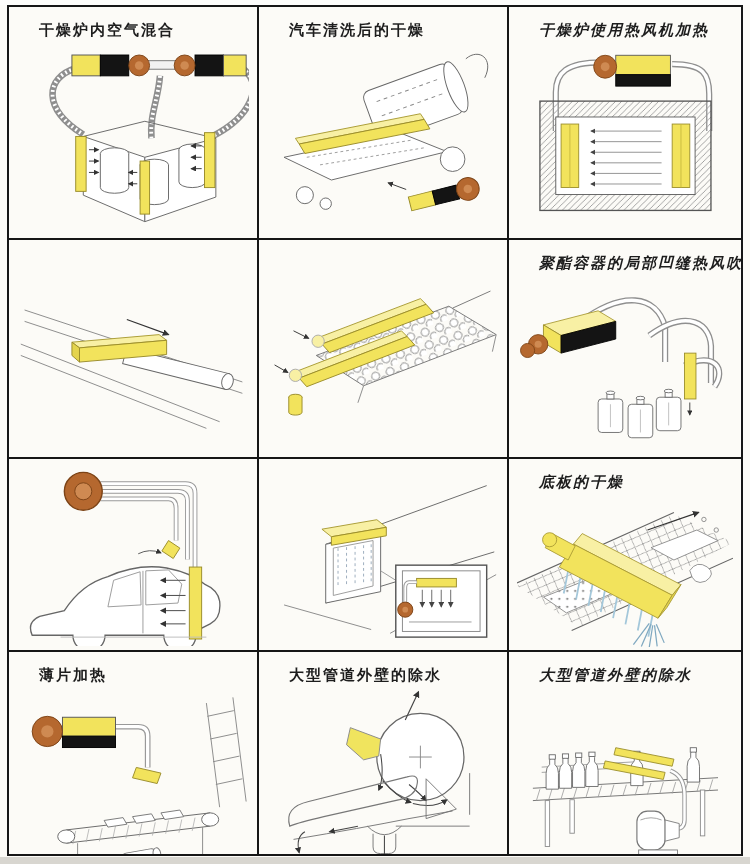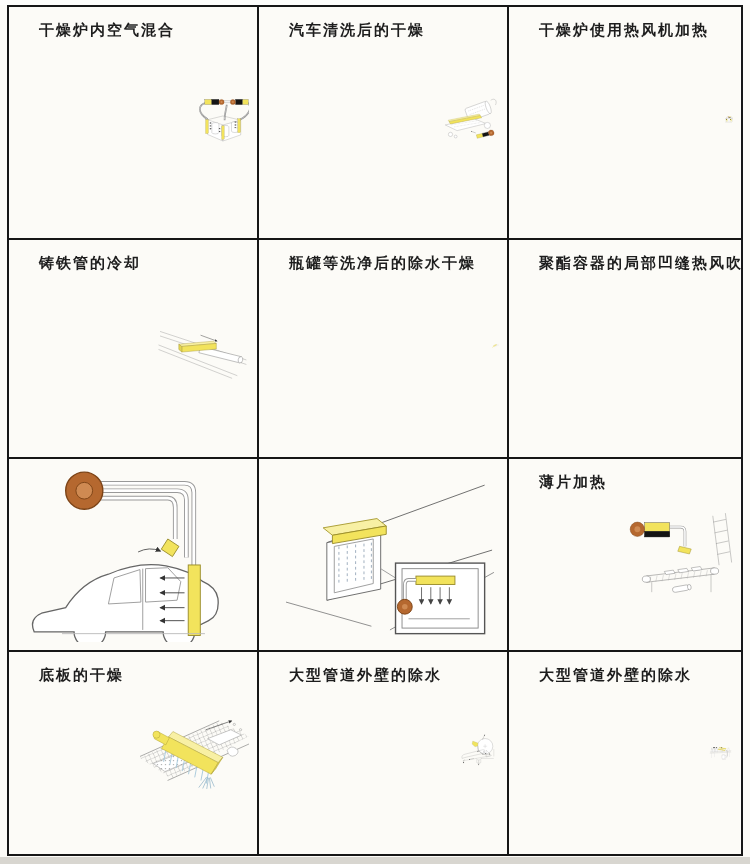--- a/index.html
+++ b/index.html
@@ -2,23 +2,23 @@
 <html><head>
 <meta charset="utf-8">
 <style>
   html,body{margin:0;padding:0;background:#ffffff;}
   body{font-family:"DejaVu Sans","Liberation Sans",sans-serif;}
   .sheet{position:relative;width:750px;height:864px;background:#fcfbf7;overflow:hidden;}
   .grid{position:absolute;left:7px;top:5px;width:736px;height:851px;
         border:2px solid #161616;display:grid;box-sizing:border-box;
         grid-template-columns:250px 250px auto;
         grid-template-rows:233px 219px 193px auto;background:#fcfbf7;}
-  .panel{position:relative;display:flex;box-sizing:border-box;
+  .panel{position:relative;display:flex;flex-direction:column;box-sizing:border-box;
          border-right:2px solid #161616;border-bottom:2px solid #161616;overflow:hidden;}
-  .panel:nth-child(3n){border-right:none;}
+  .panel:nth-child(3n){border-right:none;font-style:italic;}
   .panel:nth-child(n+10){border-bottom:none;}
   .panel-title{font-size:15px;font-weight:bold;color:#1d1d1d;letter-spacing:2px;
                padding:14px 8px 0 30px;line-height:1.2;white-space:nowrap;}
   .panel-art{flex:1;padding:2px 8px 8px 8px;}
   .panel-art svg{width:100%;height:100%;display:block;}
   .footer-strip{position:absolute;left:0;bottom:0;width:750px;height:7px;background:#d8d6d0;}
   .edge-strip{position:absolute;left:0;top:0;width:750px;height:5px;background:#fdfdfb;}
 </style>
 </head>
 <body>
@@ -143,21 +143,20 @@
               <path d="M164,114 H84"></path>
           <path d="M164,126 H84"></path>
               <path d="M164,138 H84"></path>
               <path d="M164,150 H84"></path>
         </g>
       </svg>
     </div>
   </div>
 
   <div class="panel">
-    <div class="panel-title">铸铁管的冷却</div>
     <div class="panel-art">
       <svg viewBox="0 0 245 175">
         <defs>
               <marker id="m4" markerWidth="7" markerHeight="7" refX="5" refY="3" orient="auto">
                 <path d="M0,0L6,3L0,6Z" fill="#333"></path>
               </marker>
             </defs>
         <path d="M8,50 L238,126 M8,62 L238,138" stroke="#888" fill="none"></path>
         <path d="M4,86 L214,168 M4,98 L200,175" stroke="#888" fill="none"></path>
         <path d="M116,60 L160,76" stroke="#333" stroke-width="1.2" marker-end="url(#m4)" fill="none"></path>
@@ -166,21 +165,20 @@
           <ellipse cx="224" cy="112.5" rx="6" ry="8.5" fill="#fff" stroke="#666"></ellipse>
         </g>
         <polygon points="58,84 150,76 158,82 66,90" fill="#f8f0a4" stroke="#a89a33"></polygon>
         <polygon points="66,90 158,82 158,97 66,105" fill="#f2e35c" stroke="#998c2a"></polygon>
         <polygon points="58,84 66,90 66,105 58,98" fill="#e4d44e" stroke="#998c2a"></polygon>
       </svg>
     </div>
   </div>
 
   <div class="panel">
-    <div class="panel-title">瓶罐等洗净后的除水干燥</div>
     <div class="panel-art">
       <svg viewBox="0 0 245 195">
         <defs>
           <marker id="m5" markerWidth="7" markerHeight="7" refX="5" refY="3" orient="auto">
                 <path d="M0,0L6,3L0,6Z" fill="#333"></path>
               </marker>
           <pattern id="p5" width="16" height="14" patternUnits="userSpaceOnUse" patternTransform="rotate(-18)">
             <circle cx="5" cy="5" r="4.2" fill="#fff" stroke="#888"></circle>
                 <circle cx="13" cy="12" r="4.2" fill="#fff" stroke="#888"></circle>
           </pattern>
@@ -304,49 +302,20 @@
         <path d="M158,128 H150 Q146,128 146,134 V150" stroke="#fff" stroke-width="2" fill="none"></path>
         <circle cx="146" cy="157" r="8" fill="#b5682f" stroke="#7c4316"></circle>
             <circle cx="146" cy="157" r="3" fill="#cf8a52"></circle>
         <g stroke="#666" stroke-width="1" marker-end="url(#m8)">
           <path d="M164,136 V154"></path>
               <path d="M174,136 V154"></path>
               <path d="M184,136 V154"></path>
               <path d="M194,136 V154"></path>
         </g>
         <line x1="150" y1="170" x2="216" y2="170" stroke="#999"></line>
-      </svg>
-    </div>
-  </div>
-
-  <div class="panel">
-    <div class="panel-title">薄片加热</div>
-    <div class="panel-art">
-      <svg viewBox="0 0 245 195">
-        <path d="M104,43 H128 Q138,43 138,53 V86" stroke="#999" stroke-width="6" fill="none"></path>
-        <path d="M104,43 H128 Q138,43 138,53 V86" stroke="#fff" stroke-width="3.5" fill="none"></path>
-        <rect x="48" y="33" width="56" height="20" fill="#f2e35c" stroke="#555"></rect>
-        <rect x="48" y="53" width="56" height="12" fill="#141414" stroke="#000"></rect>
-        <circle cx="32" cy="48" r="16" fill="#b5682f" stroke="#7c4316"></circle>
-            <circle cx="32" cy="48" r="6.5" fill="#cf8a52"></circle>
-        <polygon points="126,86 152,92 148,103 122,97" fill="#f2e35c" stroke="#998c2a"></polygon>
-        <path d="M200,18 L214,128 M228,12 L242,122" stroke="#888" fill="none"></path>
-        <path d="M201,32 L229,26 M204,56 L232,50 M207,80 L235,74 M210,104 L238,98" stroke="#888" fill="none"></path>
-        <path d="M52,152 L204,134 M52,166 L204,148" stroke="#666" fill="none"></path>
-        <path d="M62,153 L59,167 M76,151 L73,165 M90,150 L87,164 M104,148 L101,162 M118,147 L115,161 M132,145 L129,159 M146,144 L143,158 M160,142 L157,156 M174,141 L171,155 M188,139 L185,153" stroke="#aaa" stroke-width="0.8" fill="none"></path>
-        <ellipse cx="52" cy="159" rx="9" ry="7" fill="#fff" stroke="#666"></ellipse>
-        <ellipse cx="204" cy="141" rx="9" ry="7" fill="#fff" stroke="#666"></ellipse>
-        <polygon points="92,142 112,139 116,146 96,149" fill="#fff" stroke="#777"></polygon>
-        <polygon points="122,138 142,135 146,142 126,145" fill="#fff" stroke="#777"></polygon>
-        <polygon points="152,134 172,131 176,138 156,141" fill="#fff" stroke="#777"></polygon>
-        <path d="M64,166 V188 M196,149 V188" stroke="#888" fill="none"></path>
-        <g transform="rotate(-10 130 180)">
-          <rect x="110" y="174" width="38" height="12" rx="6" fill="#fff" stroke="#777"></rect>
-          <ellipse cx="148" cy="180" rx="4" ry="6" fill="#fff" stroke="#777"></ellipse>
-        </g>
       </svg>
     </div>
   </div>
 
   <div class="panel">
     <div class="panel-title">底板的干燥</div>
     <div class="panel-art">
       <svg viewBox="0 0 245 175">
         <defs>
           <marker id="m9" markerWidth="7" markerHeight="7" refX="5" refY="3" orient="auto">
@@ -388,20 +357,49 @@
           <line x1="154" y1="150" x2="150" y2="175"></line>
               <line x1="156" y1="150" x2="159" y2="174"></line>
               <line x1="158" y1="149" x2="167" y2="170"></line>
         </g>
         <path d="M148,42 L206,22" stroke="#333" stroke-width="1.3" marker-end="url(#m9)" fill="none"></path>
       </svg>
     </div>
   </div>
 
   <div class="panel">
+    <div class="panel-title">薄片加热</div>
+    <div class="panel-art">
+      <svg viewBox="0 0 245 195">
+        <path d="M104,43 H128 Q138,43 138,53 V86" stroke="#999" stroke-width="6" fill="none"></path>
+        <path d="M104,43 H128 Q138,43 138,53 V86" stroke="#fff" stroke-width="3.5" fill="none"></path>
+        <rect x="48" y="33" width="56" height="20" fill="#f2e35c" stroke="#555"></rect>
+        <rect x="48" y="53" width="56" height="12" fill="#141414" stroke="#000"></rect>
+        <circle cx="32" cy="48" r="16" fill="#b5682f" stroke="#7c4316"></circle>
+            <circle cx="32" cy="48" r="6.5" fill="#cf8a52"></circle>
+        <polygon points="126,86 152,92 148,103 122,97" fill="#f2e35c" stroke="#998c2a"></polygon>
+        <path d="M200,18 L214,128 M228,12 L242,122" stroke="#888" fill="none"></path>
+        <path d="M201,32 L229,26 M204,56 L232,50 M207,80 L235,74 M210,104 L238,98" stroke="#888" fill="none"></path>
+        <path d="M52,152 L204,134 M52,166 L204,148" stroke="#666" fill="none"></path>
+        <path d="M62,153 L59,167 M76,151 L73,165 M90,150 L87,164 M104,148 L101,162 M118,147 L115,161 M132,145 L129,159 M146,144 L143,158 M160,142 L157,156 M174,141 L171,155 M188,139 L185,153" stroke="#aaa" stroke-width="0.8" fill="none"></path>
+        <ellipse cx="52" cy="159" rx="9" ry="7" fill="#fff" stroke="#666"></ellipse>
+        <ellipse cx="204" cy="141" rx="9" ry="7" fill="#fff" stroke="#666"></ellipse>
+        <polygon points="92,142 112,139 116,146 96,149" fill="#fff" stroke="#777"></polygon>
+        <polygon points="122,138 142,135 146,142 126,145" fill="#fff" stroke="#777"></polygon>
+        <polygon points="152,134 172,131 176,138 156,141" fill="#fff" stroke="#777"></polygon>
+        <path d="M64,166 V188 M196,149 V188" stroke="#888" fill="none"></path>
+        <g transform="rotate(-10 130 180)">
+          <rect x="110" y="174" width="38" height="12" rx="6" fill="#fff" stroke="#777"></rect>
+          <ellipse cx="148" cy="180" rx="4" ry="6" fill="#fff" stroke="#777"></ellipse>
+        </g>
+      </svg>
+    </div>
+  </div>
+
+  <div class="panel">
     <div class="panel-title">大型管道外壁的除水</div>
     <div class="panel-art">
       <svg viewBox="0 0 245 195">
         <defs>
               <marker id="m11" markerWidth="7" markerHeight="7" refX="5" refY="3" orient="auto">
                 <path d="M0,0L6,3L0,6Z" fill="#333"></path>
               </marker>
             </defs>
         <circle cx="162" cy="75" r="46" fill="#fff" stroke="#666" stroke-width="1.3"></circle>
         <path d="M150,75 H174 M162,63 V87" stroke="#888" fill="none"></path>

